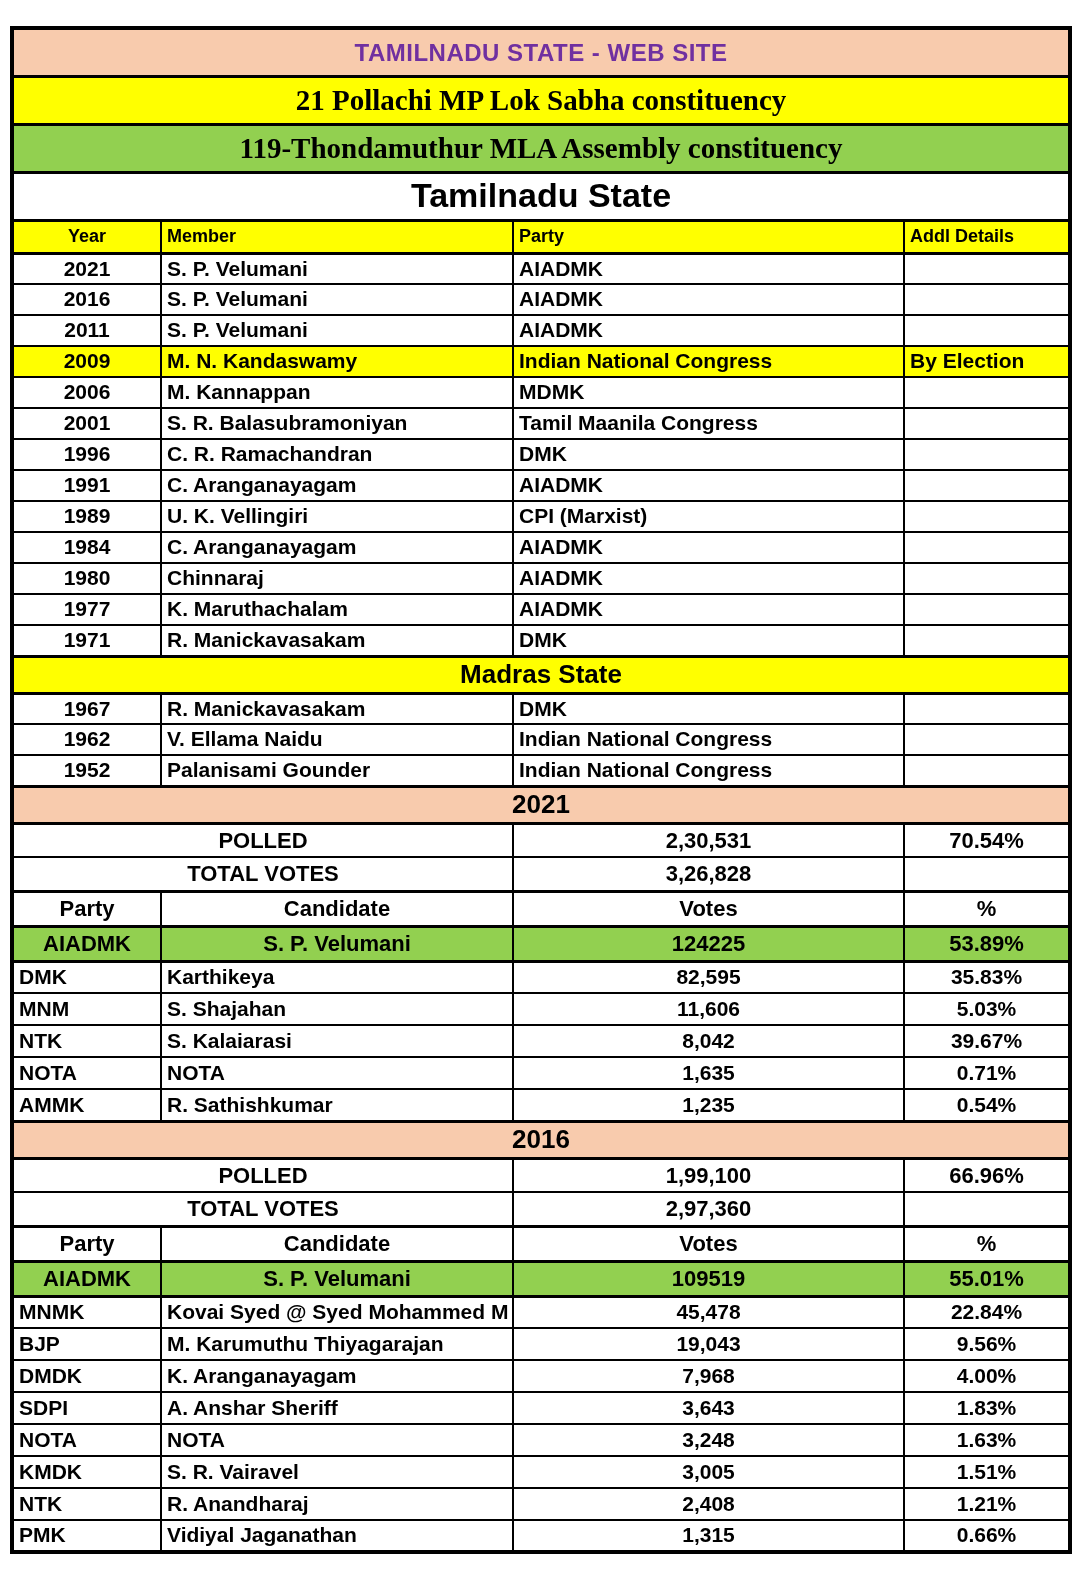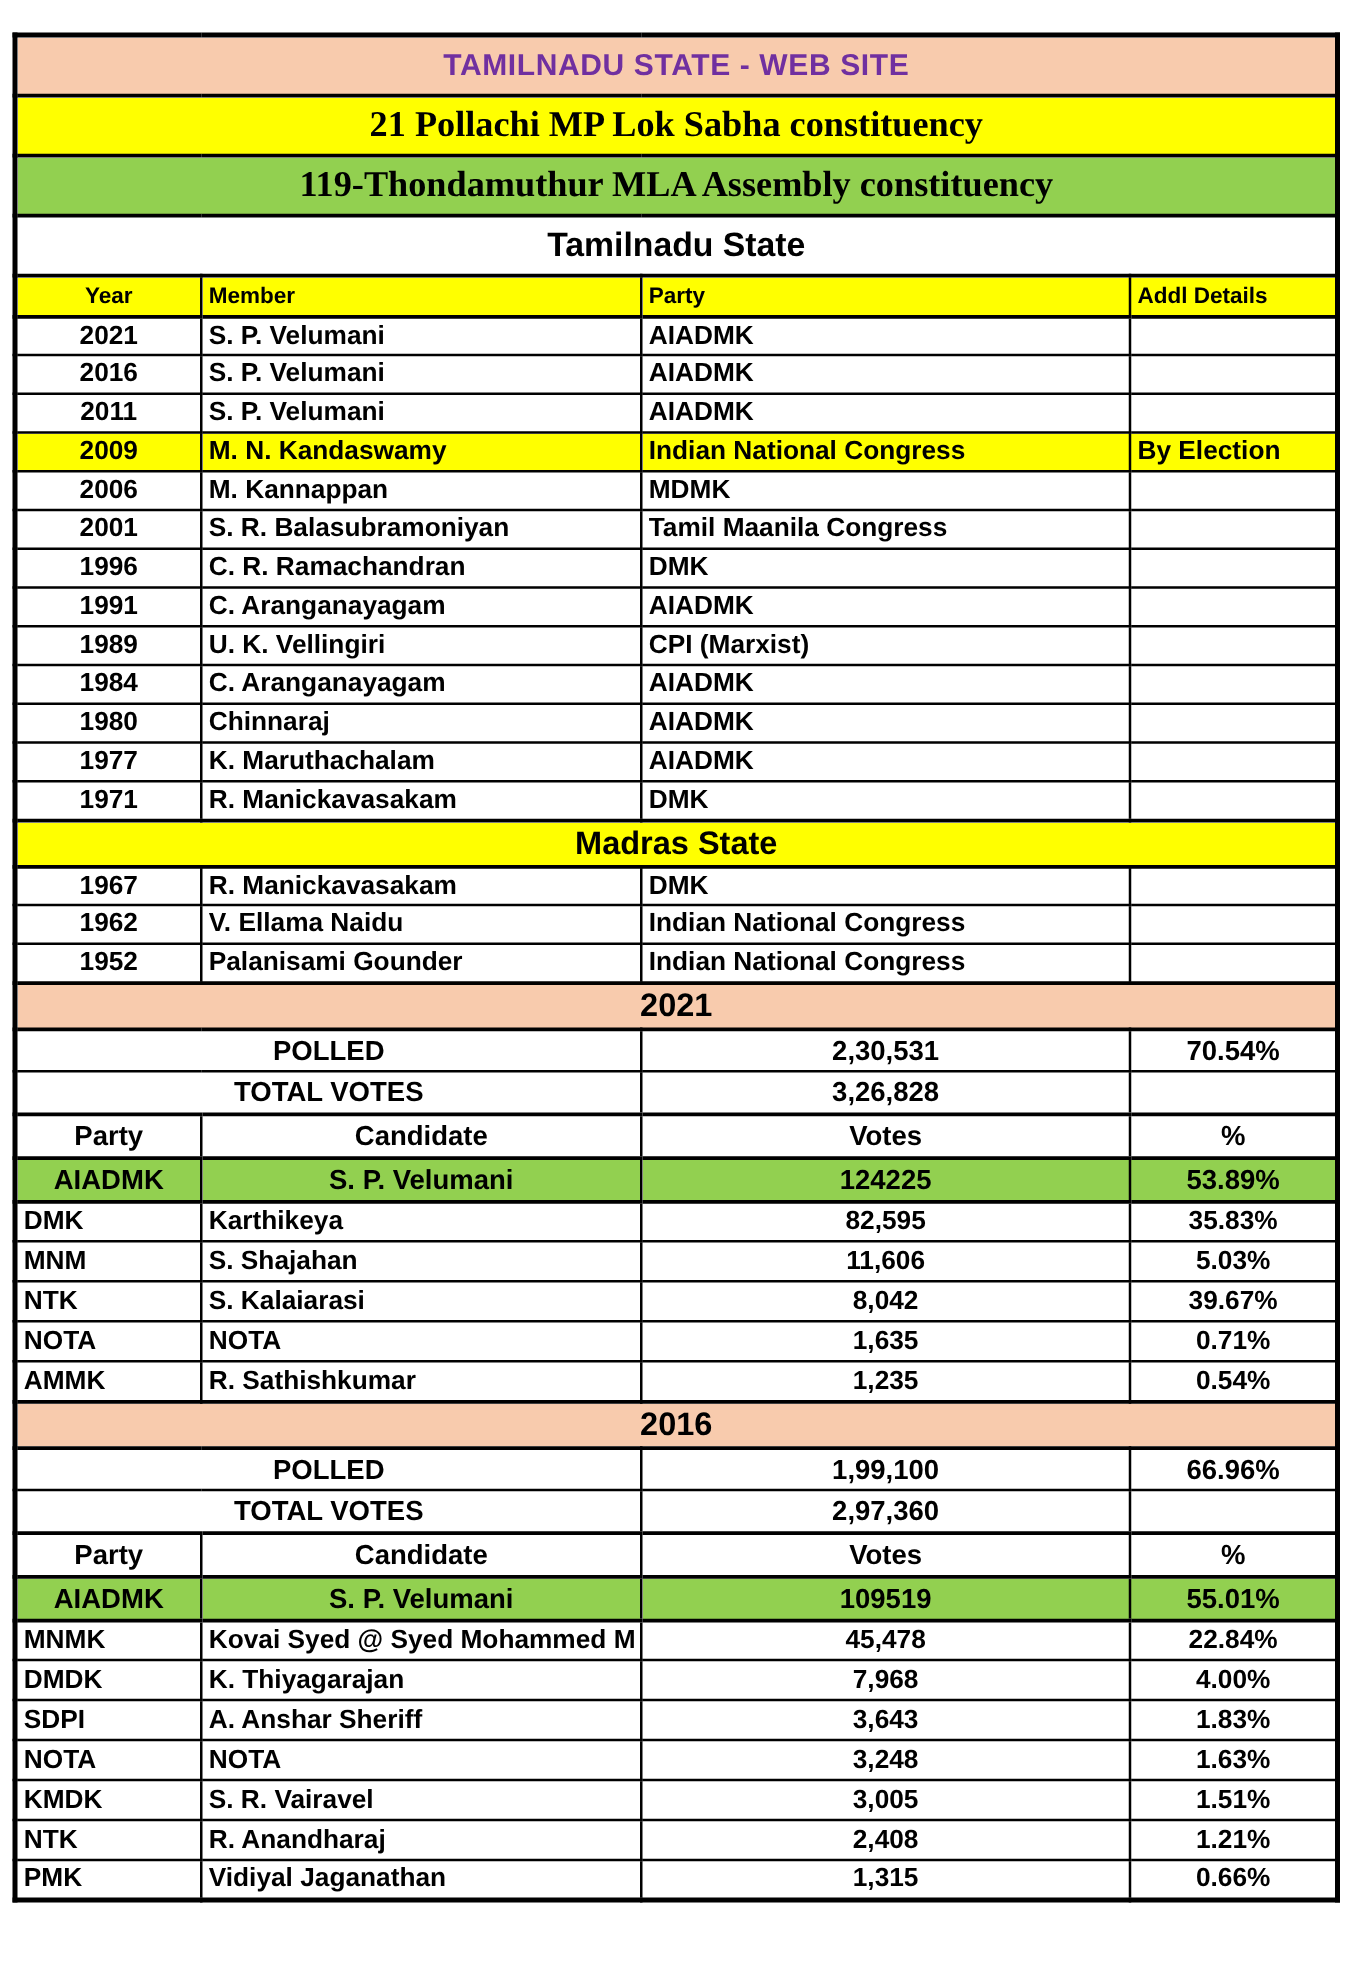--- a/index.html
+++ b/index.html
@@ -21,21 +21,21 @@
     font-weight:bold;color:#000;
     overflow:hidden;white-space:nowrap;vertical-align:middle;
     padding:0 5px;font-size:21px;line-height:1.05;
   }
   .c{text-align:center;}
   .l{text-align:left;}
   
   tr.banner td{height:48px;background:var(--peach);color:var(--purple);font-size:24px;letter-spacing:.5px;border-bottom-width:3px;}
   tr.mp td{height:48px;background:var(--yellow);font-family:"Liberation Serif",serif;font-size:29px;border-top-width:3px;border-bottom-width:3px;}
   tr.mla td{height:48px;background:var(--green);font-family:"Liberation Serif",serif;font-size:29px;border-top-width:3px;border-bottom-width:3px;margin-top:42px;}
-  tr.stateband td{height:48px;background:#fff;font-size:27px;border-top-width:3px;border-bottom-width:3px;}
+  tr.stateband td{height:48px;background:#fff;font-size:34px;border-top-width:3px;border-bottom-width:3px;}
   
   tr.mhdr th{height:33px;background:var(--yellow);font-size:18px;border-top-width:3px;border-bottom-width:3px;}
   tr.mrow td{height:31px;}
   tr.yellow-row td{background:var(--yellow);}
   
   tr.band td{height:37px;font-size:26px;border-top-width:3px;border-bottom-width:3px;}
   tr.madras td{background:var(--yellow);}
   tr.yearband td{background:var(--peach);}
   
   tr.polled td{height:34px;font-size:22px;}
@@ -259,22 +259,28 @@
         <td class="c">109519</td>
         <td class="c">55.01%</td>
       </tr>
       <tr class="crow">
         <td class="l">MNMK</td>
         <td class="l">Kovai Syed @ Syed Mohammed M</td>
         <td class="c">45,478</td>
         <td class="c">22.84%</td>
       </tr>
       <tr class="crow">
+        <td class="l">BJP</td>
+        <td class="l">M. Karumuthu Thiyagarajan</td>
+        <td class="c">19,043</td>
+        <td class="c">9.56%</td>
+      </tr>
+      <tr class="crow">
         <td class="l">DMDK</td>
-        <td class="l">K. Thiyagarajan</td>
+        <td class="l">K. Aranganayagam</td>
         <td class="c">7,968</td>
         <td class="c">4.00%</td>
       </tr>
       <tr class="crow">
         <td class="l">SDPI</td>
         <td class="l">A. Anshar Sheriff</td>
         <td class="c">3,643</td>
         <td class="c">1.83%</td>
       </tr>
       <tr class="crow">

